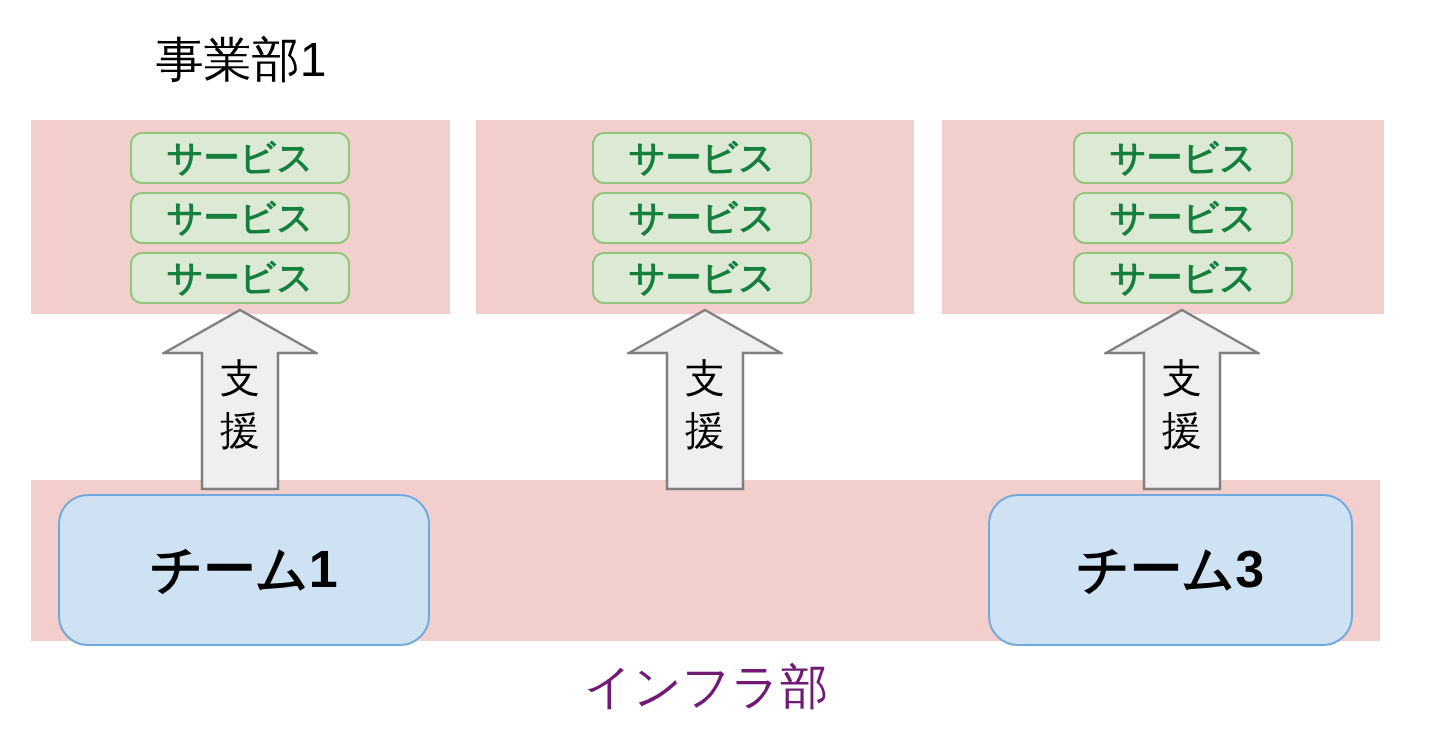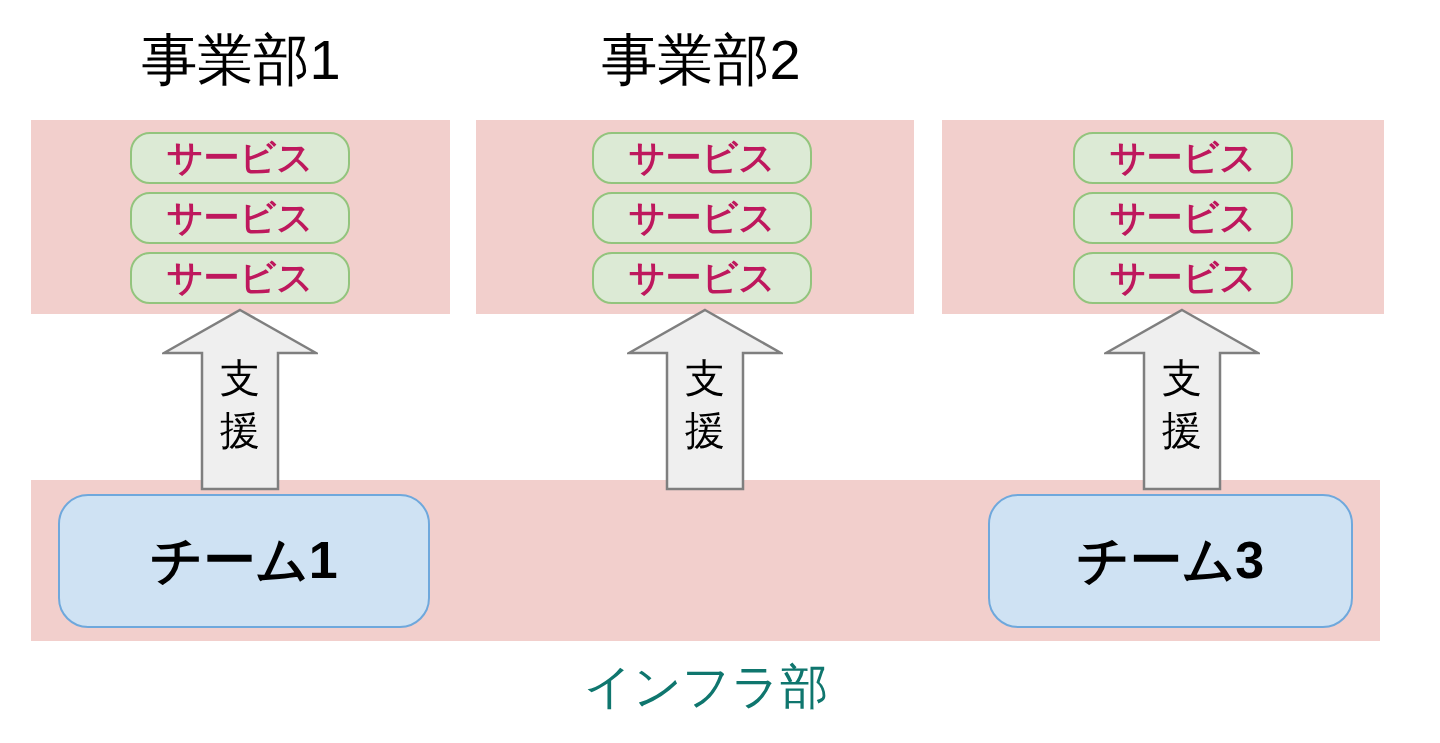--- a/index.html
+++ b/index.html
@@ -17,21 +17,21 @@
     overflow: hidden;
   }
 
   
   .division-title {
     position: absolute;
     top: 30px;
     width: 320px;
     height: 60px;
     text-align: center;
-    font-size: 56px;
+    font-size: 48px;
     line-height: 60px;
     color: #000000;
     white-space: nowrap;
   }
   #title-1 { left: 81px; }
   #title-2 { left: 541px; }
   #title-3 { left: 1018px; }
 
   
   .division-box {
@@ -55,27 +55,27 @@
   #services-1 { left: 130px; }
   #services-2 { left: 592px; }
   #services-3 { left: 1073px; }
 
   .service-box {
     width: 220px;
     height: 52px;
     box-sizing: border-box;
     background: #dcead5;
     border: 2px solid #93c47d;
-    border-radius: 20px;
+    border-radius: 12px;
     display: flex;
     align-items: center;
     justify-content: center;
     font-size: 36px;
     font-weight: bold;
-    color: #be185d;
+    color: #15803d;
   }
 
   
   .arrow-wrap {
     position: absolute;
     top: 308px;
     width: 156px;
     height: 183px;
     z-index: 3;
   }
@@ -105,21 +105,21 @@
     top: 480px;
     width: 1349px;
     height: 161px;
     background: #f2cfcc;
     z-index: 1;
   }
 
   .team-box {
     position: absolute;
     top: 494px;
-    height: 134px;
+    height: 152px;
     box-sizing: border-box;
     background: #cfe2f3;
     border: 2px solid #6fa8dc;
     border-radius: 30px;
     display: flex;
     align-items: center;
     justify-content: center;
     font-size: 52px;
     font-weight: bold;
     color: #000000;
@@ -130,31 +130,30 @@
   #team-3 { left: 988px; width: 365px; text-align: right; }
 
   .infra-label {
     position: absolute;
     left: 481px;
     top: 656px;
     width: 450px;
     text-align: center;
     font-size: 48px;
     line-height: 62px;
-    color: #0f766e;
+    color: #701a75;
     white-space: nowrap;
   }
 </style>
 </head>
 <body>
 
 <div id="canvas">
 
   <div class="division-title" id="title-1">事業部1</div>
-  <div class="division-title" id="title-2">事業部2</div>
 
   <div class="division-box" id="division-1"></div>
   <div class="division-box" id="division-2"></div>
   <div class="division-box" id="division-3"></div>
 
   <div class="service-stack" id="services-1">
     <div class="service-box">サービス</div>
     <div class="service-box">サービス</div>
     <div class="service-box">サービス</div>
   </div>

